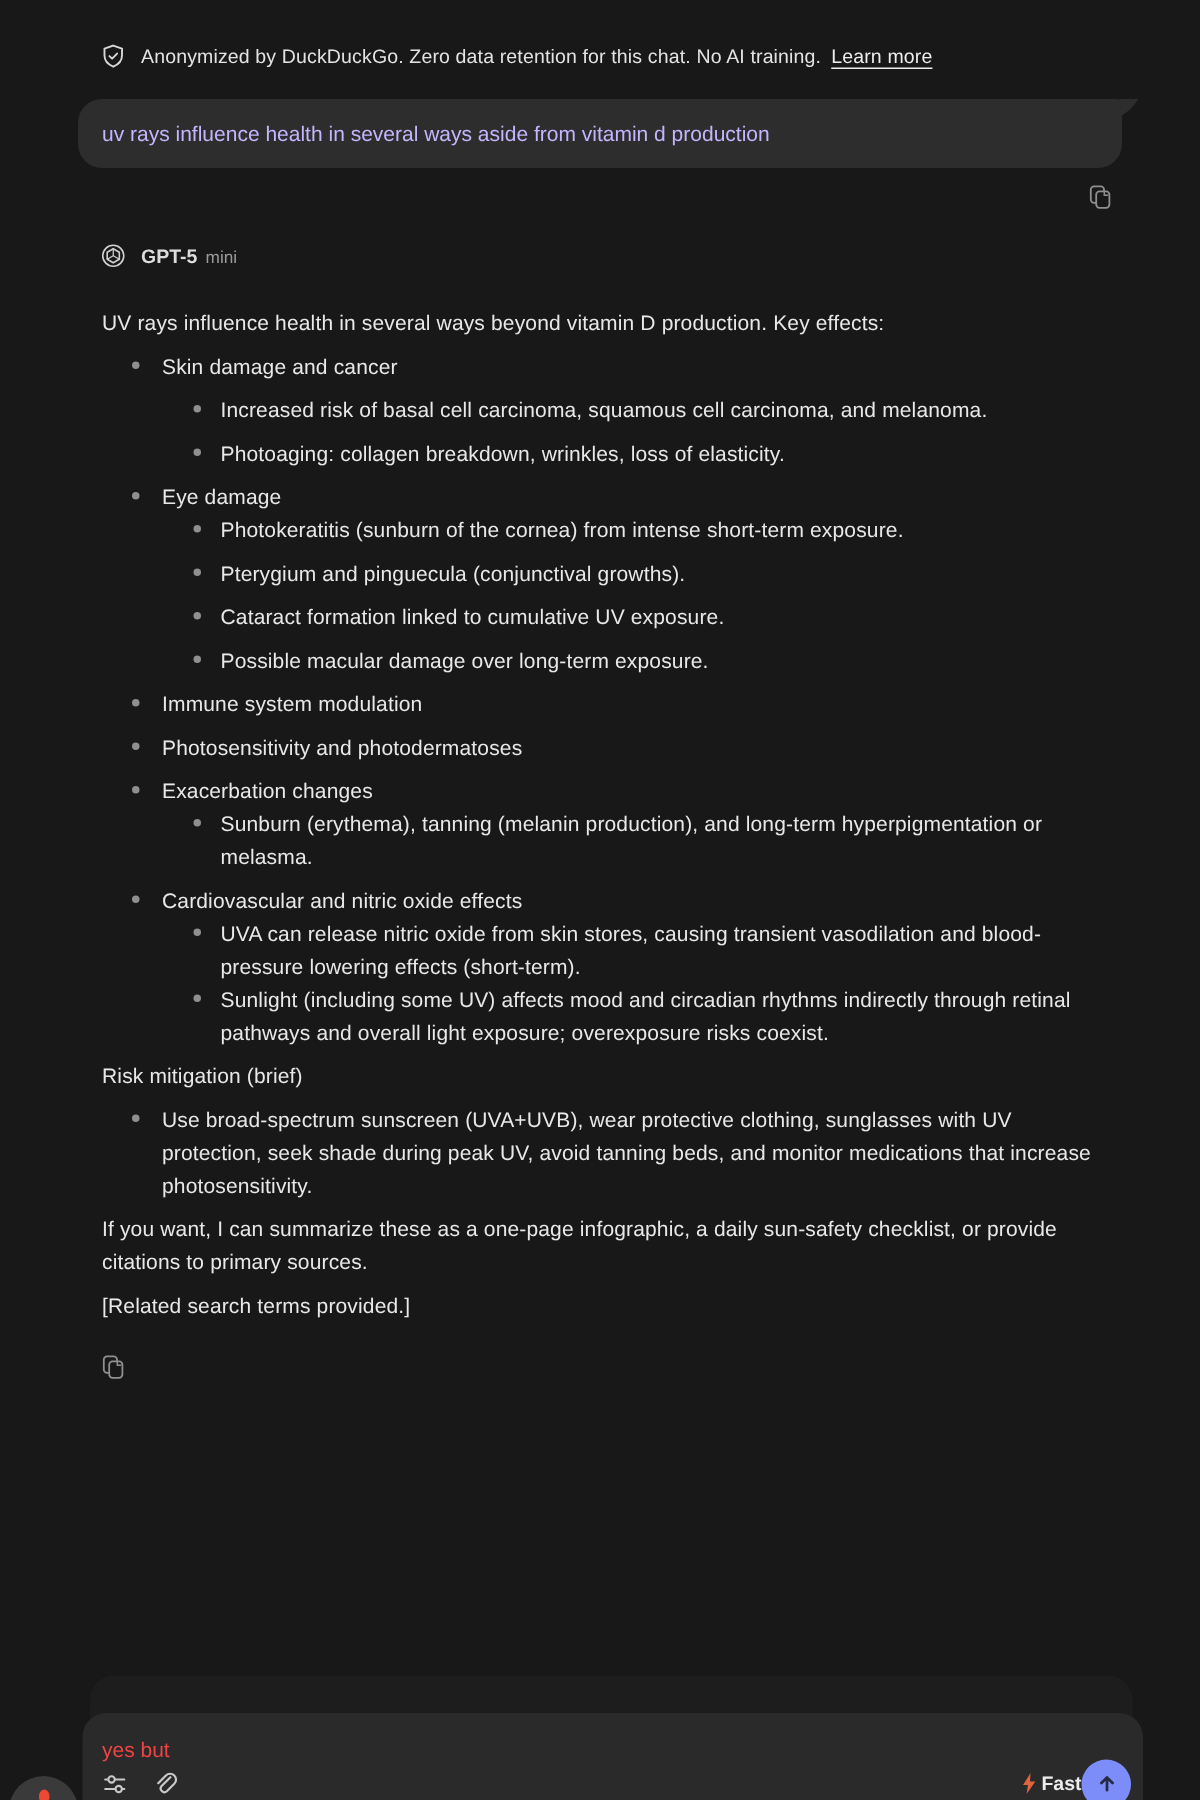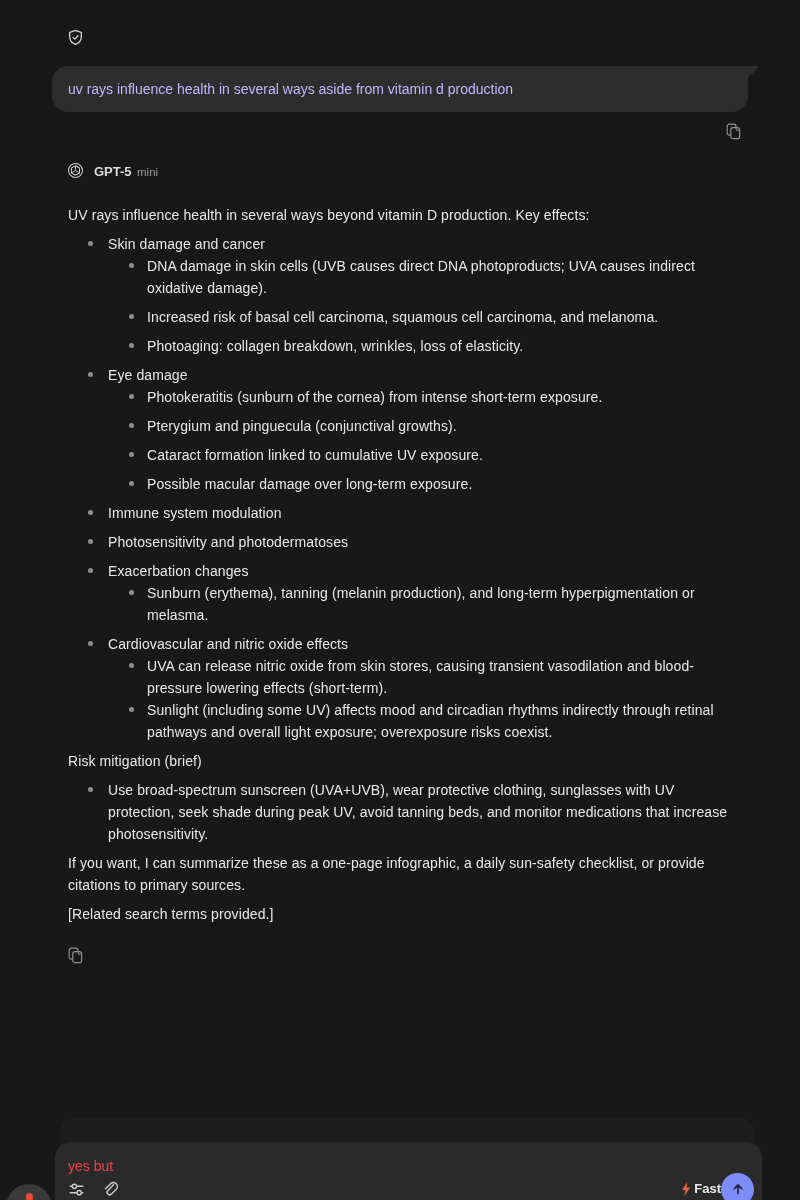--- a/index.html
+++ b/index.html
@@ -73,20 +73,24 @@
 
 <div class="page">
 
   <div class="banner">
     <span>
       <svg width="17" height="17" viewBox="0 0 16 16" fill="none" stroke="#d7d7d7" stroke-width="1.2">
         <path d="M8 1.3 L13.5 3.2 V7.5 C13.5 11 11 13.2 8 14.5 C5 13.2 2.5 11 2.5 7.5 V3.2 Z"></path>
         <path d="M5.6 7.9 L7.3 9.5 L10.4 6.3" stroke-linecap="round" stroke-linejoin="round"></path>
       </svg>
     </span>
+    <span>
+      <span>Anonymized by DuckDuckGo. Zero data retention for this chat. No AI training.</span>
+      <a>Learn more</a>
+    </span>
   </div>
 
   <div class="user-row">
     <div class="user-bubble">
       <span>uv rays influence health in several ways aside from vitamin d production</span>
       <svg class="bubble-tail" width="13" height="13" viewBox="0 0 13 13">
         <path d="M0 0 H13 C9 6 5 9.5 0 12 Z" fill="#2d2d2d"></path>
       </svg>
     </div>
   </div>
@@ -111,21 +115,20 @@
     <span>
       <span class="model-name">GPT-5</span>
       <span class="model-variant">mini</span>
     </span>
   </div>
 
   <div class="response">
     <p class="intro">UV rays influence health in several ways beyond vitamin D production. Key effects:</p>
     <ul id="sections-root">
         <li class="l1">Skin damage and cancer</li>
-        <li class="l2 first-sub">DNA damage in skin cells (UVB causes direct DNA photoproducts; UVA causes indirect oxidative damage).</li>
         <li class="l2">Increased risk of basal cell carcinoma, squamous cell carcinoma, and melanoma.</li>
         <li class="l2">Photoaging: collagen breakdown, wrinkles, loss of elasticity.</li>
         <li class="l1">Eye damage</li>
         <li class="l2 first-sub">Photokeratitis (sunburn of the cornea) from intense short-term exposure.</li>
         <li class="l2">Pterygium and pinguecula (conjunctival growths).</li>
         <li class="l2">Cataract formation linked to cumulative UV exposure.</li>
         <li class="l2">Possible macular damage over long-term exposure.</li>
         <li class="l1">Immune system modulation</li>
         <li class="l1">Photosensitivity and photodermatoses</li>
         <li class="l1">Exacerbation changes</li>

